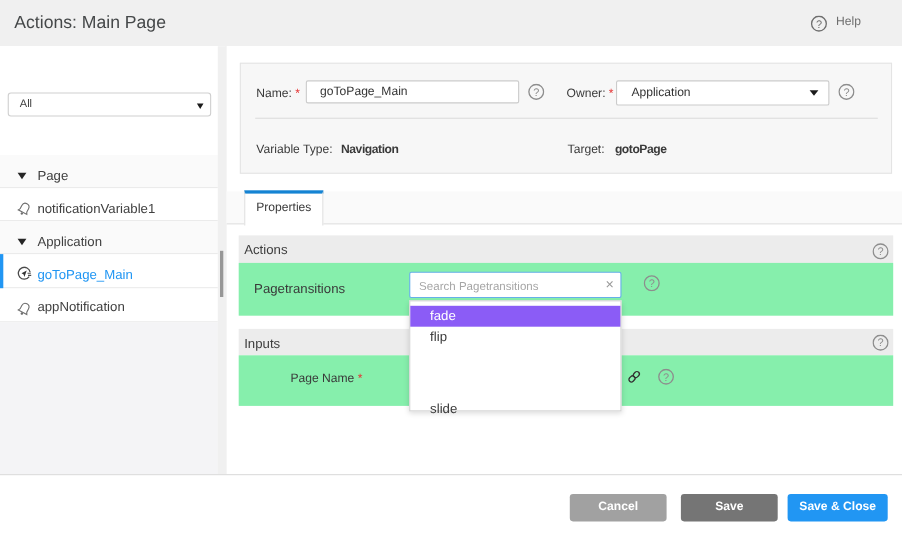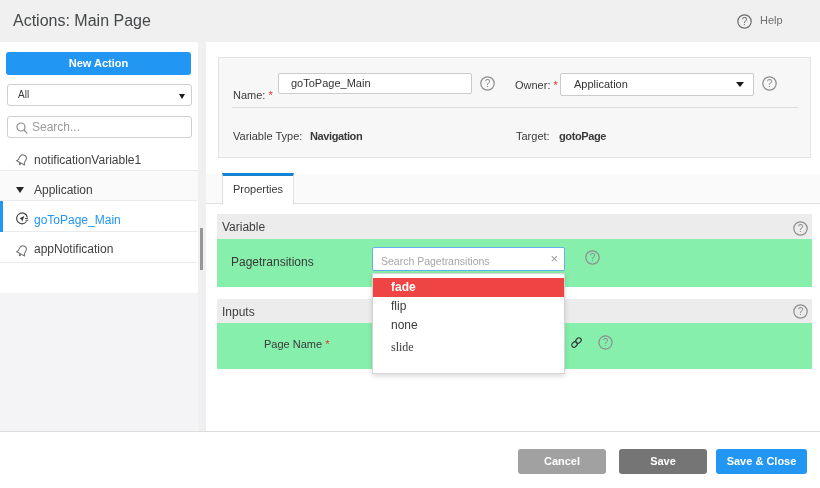--- a/index.html
+++ b/index.html
@@ -63,21 +63,21 @@
   .rowlabel { position:absolute; color:#3a3a3a; }
 
   #combobox { position:absolute; left:166px; top:205px; width:193px; height:24px; background:#fff; border:1px solid #66afe9; border-radius:2px; z-index:5; }
   #combobox .ph { position:absolute; left:8px; top:7px; font-size:10.5px; color:#a6a6a6; }
   #combobox .x { position:absolute; right:6px; top:3px; font-size:13px; color:#999; }
 
   #pninput { position:absolute; left:166px; top:290px; width:193px; height:24px; background:#fff; border:1px solid #cbcbcb; border-radius:2px; }
 
   #dropdown { position:absolute; left:166px; top:231px; width:193px; height:101px; background:#fff; border:1px solid #d4d4d4; box-shadow:0 2px 5px rgba(0,0,0,0.15); z-index:6; }
   .opt { position:absolute; left:0; width:191px; height:19px; font-size:12px; color:#3a3a3a; padding-left:18px; line-height:19px; }
-  .opt.hl { background:#ef4444; color:#fff; font-weight:bold; }
+  .opt.hl { background:#8b5cf6; color:#fff; font-weight:normal; }
 
   
   #footer { position:absolute; left:0; top:431px; width:820px; height:57px; background:#fff; border-top:1px solid #dcdcdc; }
   .btn { position:absolute; top:17px; height:25px; border-radius:3px; color:#fff; font-size:11px; font-weight:bold; text-align:center; line-height:25px; }
   #btncancel { left:518px; width:88px; background:#a1a1a1; }
   #btnsave { left:619px; width:88px; background:#757575; }
   #btnclose { left:716px; width:91px; background:#2196f3; }
 </style>
 </head>
 <body>
@@ -85,29 +85,26 @@
   <div id="header">
     <div class="title">Actions: Main Page</div>
     <svg id="helpicon" width="15" height="15" viewBox="0 0 15 15">
         <circle cx="7.5" cy="7.5" r="6.7" fill="none" stroke="#6e6e6e" stroke-width="1.2"></circle>
         <text x="7.5" y="11" font-size="10" text-anchor="middle" fill="#6e6e6e" font-family="Liberation Sans">?</text>
       </svg>
     <div id="helptxt">Help</div>
   </div>
 
   <div id="sidebar">
-    <div id="newaction">New Action</div>
     <div class="sbox" id="allsel">All<span class="caret"></span></div>
-    <div class="sbox" id="searchbox">Search...
-      <svg width="14" height="14" viewBox="0 0 14 14">
-          <circle cx="6" cy="6" r="4" fill="none" stroke="#8a8a8a" stroke-width="1.2"></circle>
-          <line x1="9" y1="9" x2="12.3" y2="12.3" stroke="#8a8a8a" stroke-width="1.2"></line>
-        </svg>
-    </div>
     <div id="tree">
+      <div class="trow parent">
+          <span class="tri"></span>
+          <span class="lbl">Page</span>
+        </div>
       <div class="trow">
           <svg class="ticon" width="14" height="14" viewBox="0 0 14 14">
             <g transform="rotate(28 7 7)">
               <path d="M7 1.6 C5 1.6 3.6 3.2 3.6 5.2 L3.6 8.4 L2.6 10.2 L11.4 10.2 L10.4 8.4 L10.4 5.2 C10.4 3.2 9 1.6 7 1.6 Z" fill="none" stroke="#6f6f6f" stroke-width="1"></path>
               <circle cx="7" cy="11.6" r="1.1" fill="#6f6f6f"></circle>
             </g>
           </svg>
           <span class="lbl">notificationVariable1</span>
         </div>
       <div class="trow parent">
@@ -135,21 +132,21 @@
         </div>
     </div>
     <div id="sbempty"></div>
     <div id="sbtrack">
         <div id="sbthumb"></div>
       </div>
   </div>
 
   <div id="main">
     <div id="formpanel">
-      <div class="flabel" style="left:14px; top:21px;margin-top:10px;">Name: <span class="req">*</span></div>
+      <div class="flabel" style="left:14px; top:21px;">Name: <span class="req">*</span></div>
       <div id="nameinput">goToPage_Main</div>
       <svg class="abs" style="left:261px; top:18px;" width="15" height="15" viewBox="0 0 15 15">
           <circle cx="7.5" cy="7.5" r="6.7" fill="none" stroke="#8d8d8d" stroke-width="1.2"></circle>
           <text x="7.5" y="11" font-size="10" text-anchor="middle" fill="#8d8d8d" font-family="Liberation Sans">?</text>
         </svg>
       <div class="flabel" style="left:296px; top:21px;">Owner: <span class="req">*</span></div>
       <div id="ownersel">Application<span class="caret"></span></div>
       <svg class="abs" style="left:543px; top:18px;" width="15" height="15" viewBox="0 0 15 15">
           <circle cx="7.5" cy="7.5" r="6.7" fill="none" stroke="#8d8d8d" stroke-width="1.2"></circle>
           <text x="7.5" y="11" font-size="10" text-anchor="middle" fill="#8d8d8d" font-family="Liberation Sans">?</text>
@@ -158,21 +155,21 @@
       <div class="flabel" style="left:14px; top:72px;">Variable Type:</div>
       <div class="flabel fval" style="left:91px; top:72px;">Navigation</div>
       <div class="flabel" style="left:297px; top:72px;">Target:</div>
       <div class="flabel fval" style="left:340px; top:72px;">gotoPage</div>
     </div>
 
     <div id="tabstrip"></div>
     <div id="tab">Properties</div>
 
     <div class="secband" id="behband">
-        <span class="btxt">Variable</span>
+        <span class="btxt">Actions</span>
       <svg class="qright" width="15" height="15" viewBox="0 0 15 15">
           <circle cx="7.5" cy="7.5" r="6.7" fill="none" stroke="#8d8d8d" stroke-width="1.2"></circle>
           <text x="7.5" y="11" font-size="10" text-anchor="middle" fill="#8d8d8d" font-family="Liberation Sans">?</text>
         </svg>
     </div>
     <div class="secrow" id="behrow">
       <div class="rowlabel" style="left:14px; top:16px; font-size:12px;">Pagetransitions</div>
     </div>
     <svg class="abs" style="left:379px; top:208px;" width="15" height="15" viewBox="0 0 15 15">
         <circle cx="7.5" cy="7.5" r="6.7" fill="none" stroke="#8d8d8d" stroke-width="1.2"></circle>
@@ -201,22 +198,21 @@
         <text x="7.5" y="11" font-size="10" text-anchor="middle" fill="#8d8d8d" font-family="Liberation Sans">?</text>
       </svg>
 
     <div id="combobox">
         <span class="ph">Search Pagetransitions</span>
         <span class="x">×</span>
       </div>
     <div id="dropdown">
       <div class="opt hl" style="top:4px;">fade</div>
       <div class="opt" style="top:23px;">flip</div>
-      <div class="opt" style="top:42px;">none</div>
-      <div class="opt" style="top:64px;font-family:Liberation Serif, serif;">slide</div>
+      <div class="opt" style="top:88px;">slide</div>
     </div>
   </div>
 
   <div id="footer">
     <div class="btn" id="btnsave">Save</div>
     <div class="btn" id="btncancel">Cancel</div>
     <div class="btn" id="btnclose">Save &amp; Close</div>
   </div>
 </div>
 

